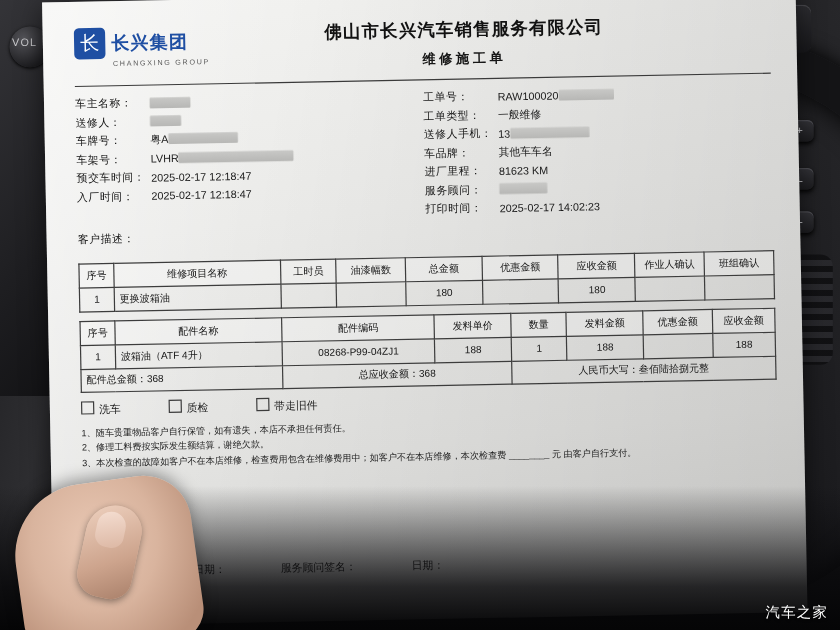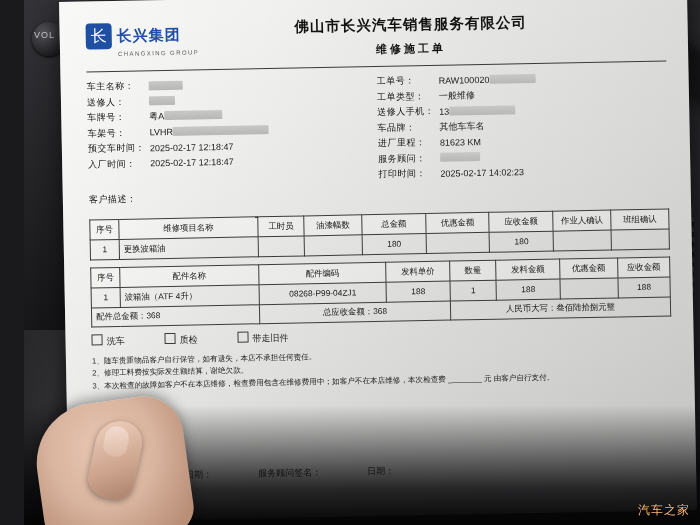--- a/index.html
+++ b/index.html
@@ -2,21 +2,21 @@
 <html><head>
 <meta charset="utf-8">
 <style>
   html,body{margin:0;padding:0;}
   body{
     width:700px;height:525px;overflow:hidden;
     font-family:"Liberation Sans","DejaVu Sans",sans-serif;
     background:#1a1a1c;
     position:relative;
   }
-  #scene{position:absolute;inset:0;overflow:hidden;margin-left:24px;}
+  #scene{position:absolute;inset:0;overflow:hidden;}
 
   
   .bg{position:absolute;inset:0;
     background:
       linear-gradient(160deg,#2b2b2e 0%,#3a3a3d 18%,#232326 40%,#151517 100%);
   }
   .dash-left{
     position:absolute;left:0;top:0;width:120px;height:525px;
     background:linear-gradient(100deg,#1d1d20 0%,#2e2e31 45%,#141416 100%);
   }
@@ -153,21 +153,21 @@
   .cbox{display:inline-block;width:9px;height:9px;border:1px solid #3c3c3c;margin-right:4px;vertical-align:-1px;}
 
   .terms{margin-top:7px;font-size:7.6px;line-height:1.65;color:#1d1d1d;}
 
   .sign{display:flex;margin-top:78px;font-size:9px;}
   .sign div{margin-right:46px;}
   .addr{margin-top:14px;font-size:9px;}
 
   
   .watermark{
-    position:absolute;right:10px;bottom:6px;color:#fdba74;font-size:12px;
+    position:absolute;right:10px;bottom:6px;color:#ffffff;font-size:12px;
     letter-spacing:1px;text-shadow:0 1px 2px rgba(0,0,0,.9);
     font-family:"Liberation Sans",sans-serif;
   }
 </style>
 </head>
 <body>
 
 <div id="scene">
 
   <div class="bg"></div>

